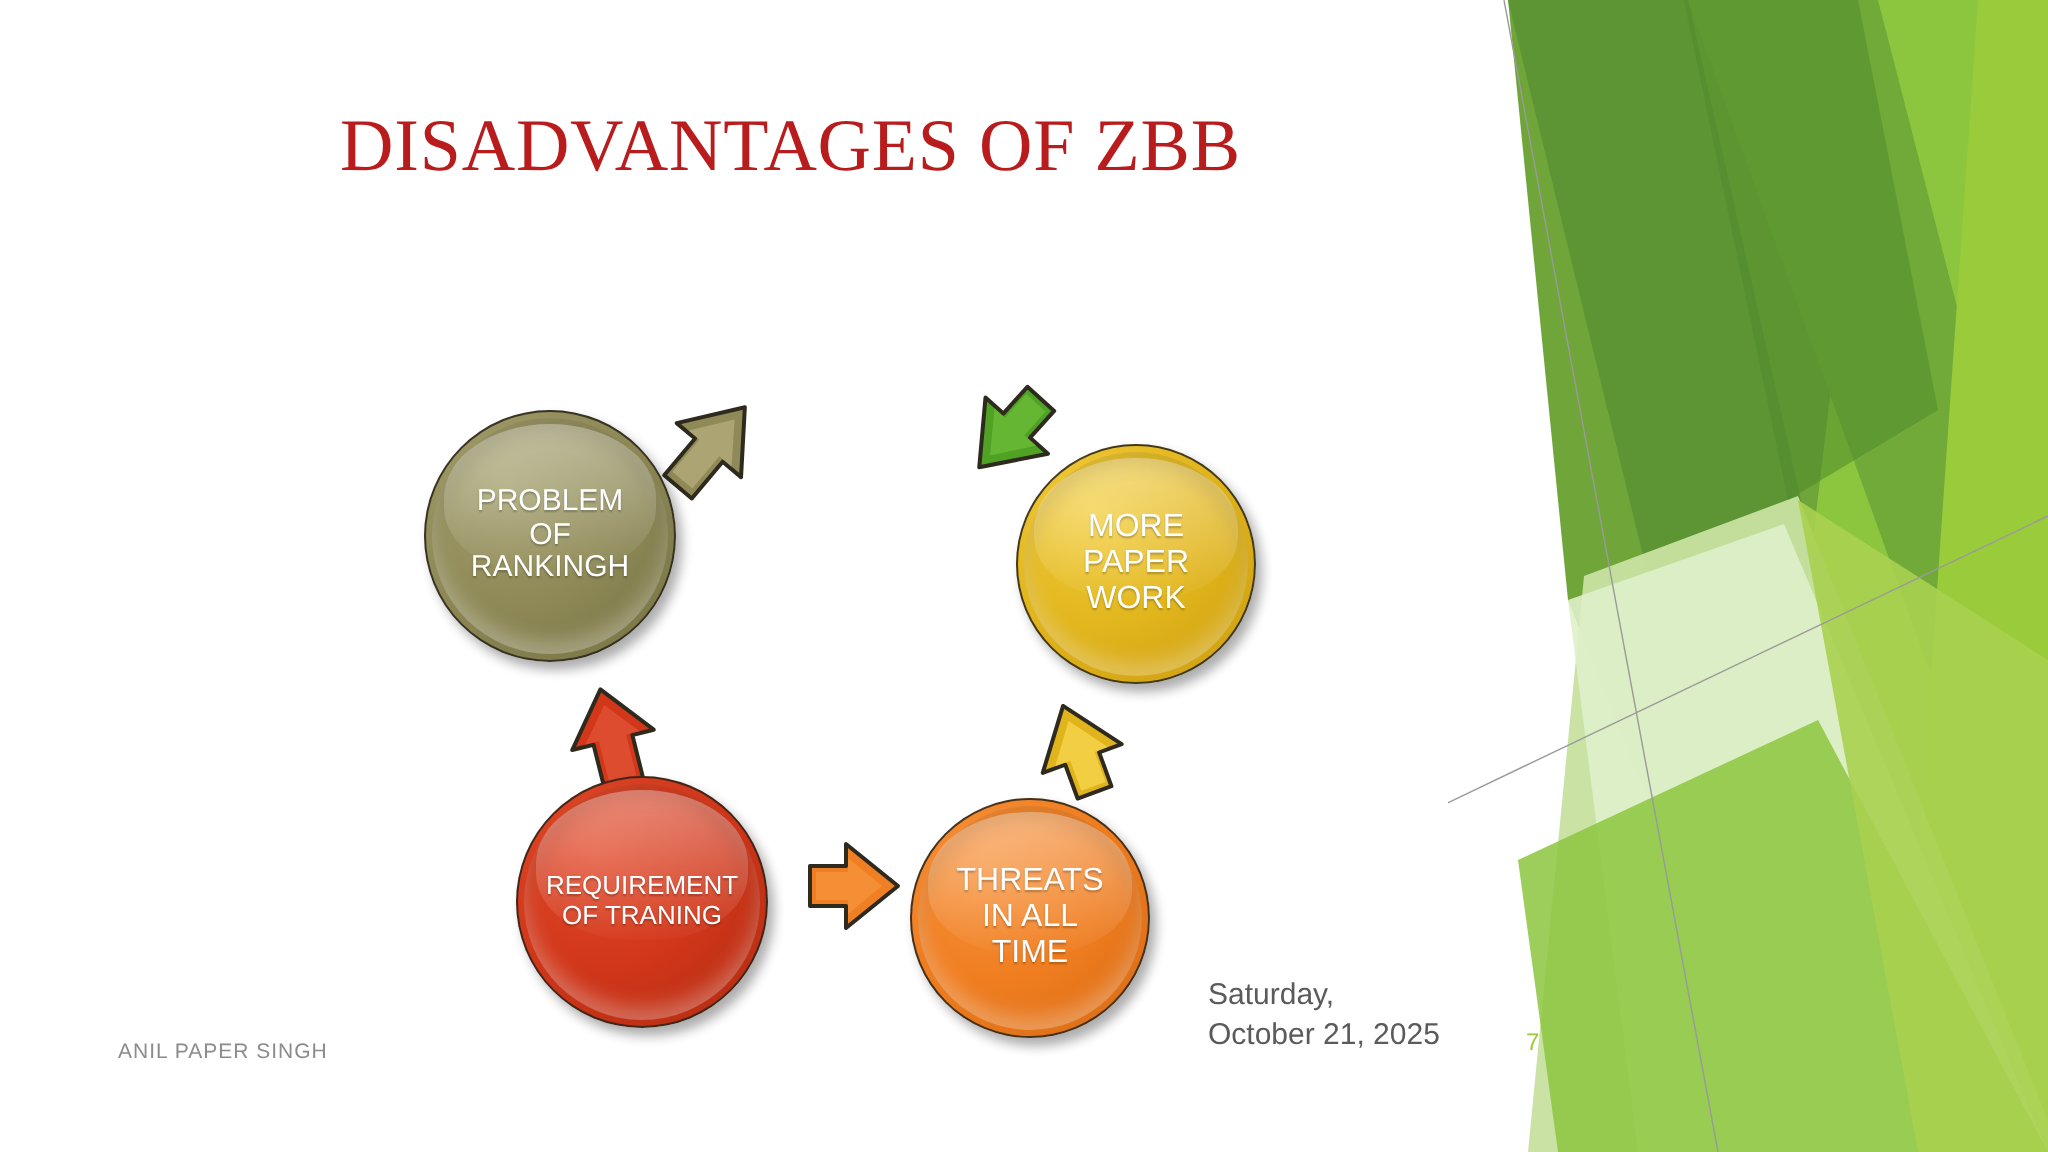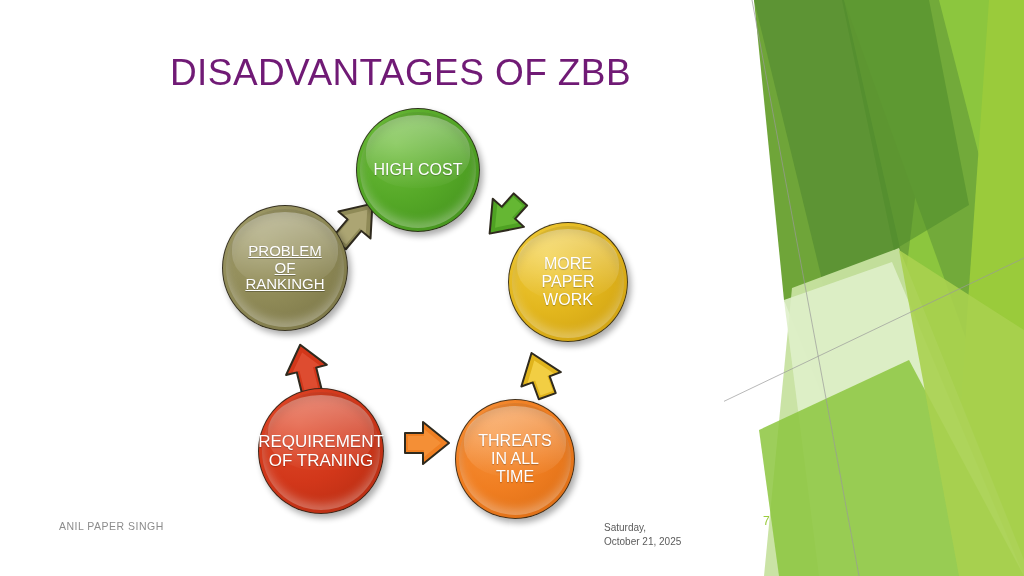--- a/index.html
+++ b/index.html
@@ -32,24 +32,24 @@
     pointer-events: none;
   }
 
   
   #slide-title {
     position: absolute;
     left: 170px;
     top: 52px;
     font-size: 37px;
     letter-spacing: 0.4px;
-    color: #701a75;
+    color: #b91c1c;
     font-weight: 400;
     white-space: nowrap;
-    font-family: Liberation Sans, sans-serif;
+    font-family: Liberation Serif, serif;
   }
 
   
   #cycle-diagram {
     position: absolute;
     left: 0;
     top: 0;
     width: 1024px;
     height: 576px;
   }
@@ -99,42 +99,42 @@
     z-index: 2;
     pointer-events: none;
   }
 
   #node-high-cost     { left: 356px; top: 108px; width: 124px; height: 124px; font-size: 16px;
                         background: radial-gradient(circle at 32% 28%, #6FBE3C 0%, #55A827 48%, #3F8C1B 100%); }
   #node-more-paper    { left: 508px; top: 222px; width: 120px; height: 120px; font-size: 16px;
                         background: radial-gradient(circle at 32% 28%, #F2CE3E 0%, #E2B61D 48%, #C99A0E 100%); }
   #node-threats       { left: 455px; top: 399px; width: 120px; height: 120px; font-size: 16px;
                         background: radial-gradient(circle at 32% 28%, #F7923B 0%, #F07E21 48%, #D66811 100%); }
-  #node-requirement   { left: 258px; top: 388px; width: 126px; height: 126px; font-size: 17px;
+  #node-requirement   { left: 258px; top: 388px; width: 126px; height: 126px; font-size: 13px;
                         background: radial-gradient(circle at 32% 28%, #E14A2A 0%, #D2371A 48%, #AE2A10 100%); }
-  #node-problem       { left: 222px; top: 205px; width: 126px; height: 126px; font-size: 15px;
-                        background: radial-gradient(circle at 32% 28%, #A39E6C 0%, #8F8A57 48%, #746F42 100%); text-decoration: underline; }
+  #node-problem       { left: 212px; top: 205px; width: 126px; height: 126px; font-size: 15px;
+                        background: radial-gradient(circle at 32% 28%, #A39E6C 0%, #8F8A57 48%, #746F42 100%); }
 
   .arrow-wrap { position: absolute; }
 
   
   #footer-author {
     position: absolute;
     left: 59px;
     bottom: 44px;
     font-size: 10.5px;
     letter-spacing: 0.5px;
     color: #8C8C8C;
     font-family: "Liberation Sans", sans-serif;
   }
   #footer-date {
     position: absolute;
     left: 604px;
-    bottom: 28px;
-    font-size: 10px;
+    bottom: 48px;
+    font-size: 15px;
     line-height: 1.35;
     color: #5B5B5B;
     text-align: left;
     font-family: "Liberation Sans", sans-serif;
   }
   #footer-slide-number {
     position: absolute;
     left: 763px;
     bottom: 48px;
     font-size: 12px;
@@ -202,23 +202,20 @@
       </g>
     </svg>
 
     <svg class="arrow-wrap" style="left:318px; top:186px; width:78px; height:72px;" viewBox="0 0 78 72">
       <g transform="rotate(40 39 36)">
         <path d="M30 64 L48 64 L48 40 L60 40 L39 12 L18 40 L30 40 Z" fill="#8F8A57" stroke="#2F2A1E" stroke-width="2" stroke-linejoin="round"></path>
         <path d="M32 60 L45 60 L45 39 L53 39 L39 20 L25 39 L32 39 Z" fill="#B5AE7C" opacity="0.75"></path>
       </g>
     </svg>
 
-    <div class="node" id="node-high-cost">
-      <span class="node-label" style="white-space:pre-line;">HIGH COST</span>
-    </div>
 
     <div class="node" id="node-more-paper">
       <span class="node-label" style="white-space:pre-line;">MORE
 PAPER
 WORK</span>
     </div>
 
     <div class="node" id="node-threats">
       <span class="node-label" style="white-space:pre-line;">THREATS
 IN ALL

